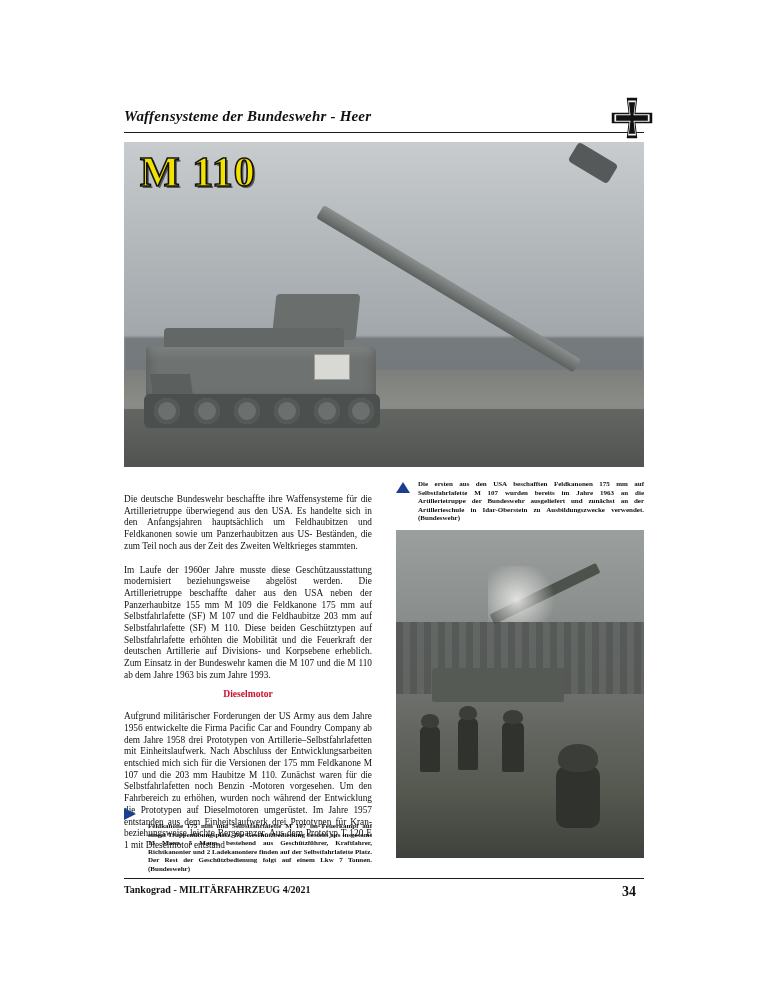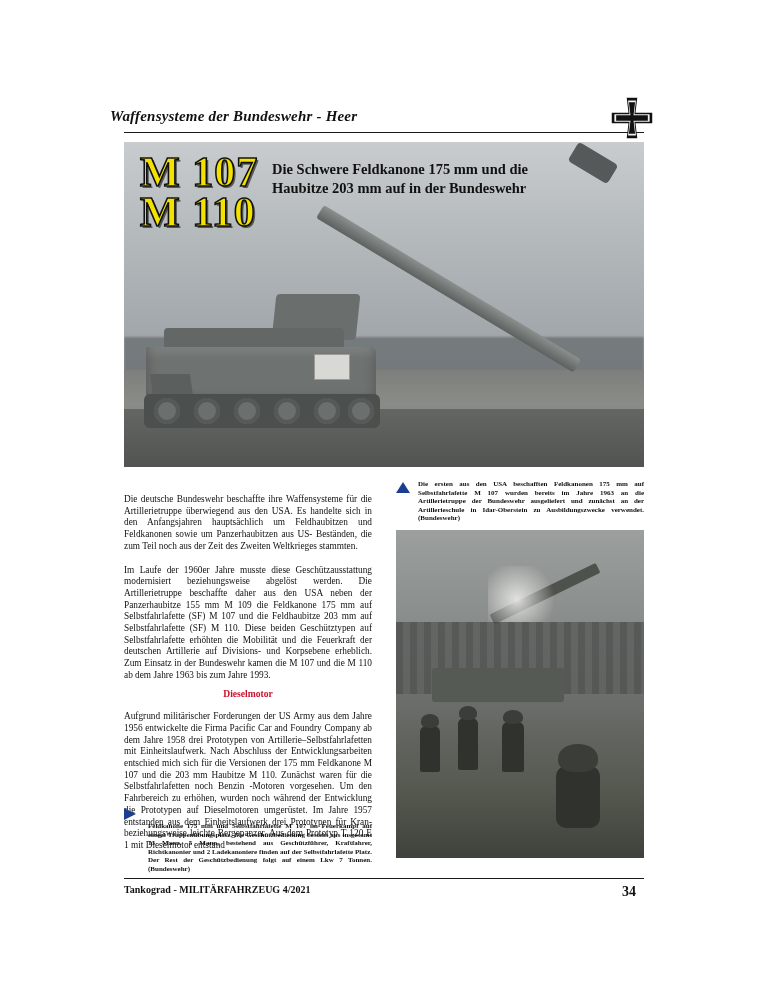--- a/index.html
+++ b/index.html
@@ -24,21 +24,21 @@
     position: absolute;
     left: 96px;
     top: 78px;
     width: 578px;
     height: 850px;
   }
 
   
   .header {
     position: absolute;
-    left: 14px;
+    left: 28px;
     top: 30px;
     width: 520px;
   }
   .header-title {
     font-family: "Liberation Serif", serif;
     font-style: italic;
     font-weight: bold;
     font-size: 15px;
     color: #111;
     letter-spacing: 0.2px;
@@ -379,24 +379,22 @@
       <div class="spade"></div>
       <div class="tank-track"></div>
       <div class="wheel" style="left:30px"></div>
       <div class="wheel" style="left:70px"></div>
       <div class="wheel" style="left:110px"></div>
       <div class="wheel" style="left:150px"></div>
       <div class="wheel" style="left:190px"></div>
       <div class="wheel" style="left:224px"></div>
 
       <div class="hero-title">
-        <div>M 107</div>
         <div>M 110</div>
       </div>
-      <div class="hero-sub">Die Schwere Feldkanone 175 mm und die Haubitze 203 mm auf in der Bundeswehr</div>
     </div>
 
     <div class="col-left">
       <p>Die deutsche Bundeswehr beschaffte ihre Waffensysteme für die Artillerietruppe überwiegend aus den USA. Es handelte sich in den Anfangsjahren hauptsächlich um Feldhaubitzen und Feldkanonen sowie um Panzerhaubitzen aus US- Beständen, die zum Teil noch aus der Zeit des Zweiten Weltkrieges stammten.</p>
       <p>Im Laufe der 1960er Jahre musste diese Geschützausstattung modernisiert beziehungsweise abgelöst werden. Die Artillerietruppe beschaffte daher aus den USA neben der Panzerhaubitze 155 mm M 109 die Feldkanone 175 mm auf Selbstfahrlafette (SF) M 107 und die Feldhaubitze 203 mm auf Selbstfahrlafette (SF) M 110. Diese beiden Geschütztypen auf Selbstfahrlafette erhöhten die Mobilität und die Feuerkraft der deutschen Artillerie auf Divisions- und Korpsebene erheblich. Zum Einsatz in der Bundeswehr kamen die M 107 und die M 110 ab dem Jahre 1963 bis zum Jahre 1993.</p>
       <div class="subhead">Dieselmotor</div>
       <p>Aufgrund militärischer Forderungen der US Army aus dem Jahre 1956 entwickelte die Firma Pacific Car and Foundry Company ab dem Jahre 1958 drei Prototypen von Artillerie–Selbstfahrlafetten mit Einheitslaufwerk. Nach Abschluss der Entwicklungsarbeiten entschied mich sich für die Versionen der 175 mm Feldkanone M 107 und die 203 mm Haubitze M 110. Zunächst waren für die Selbstfahrlafetten noch Benzin -Motoren vorgesehen. Um den Fahrbereich zu erhöhen, wurden noch während der Entwicklung die Prototypen auf Dieselmotoren umgerüstet. Im Jahre 1957 entstanden aus dem Einheitslaufwerk drei Prototypen für Kran- beziehungsweise leichte Bergepanzer. Aus dem Prototyp T 120 E 1 mit Dieselmotor entstand</p>
     </div>
 
     <div class="tri-up"></div>

